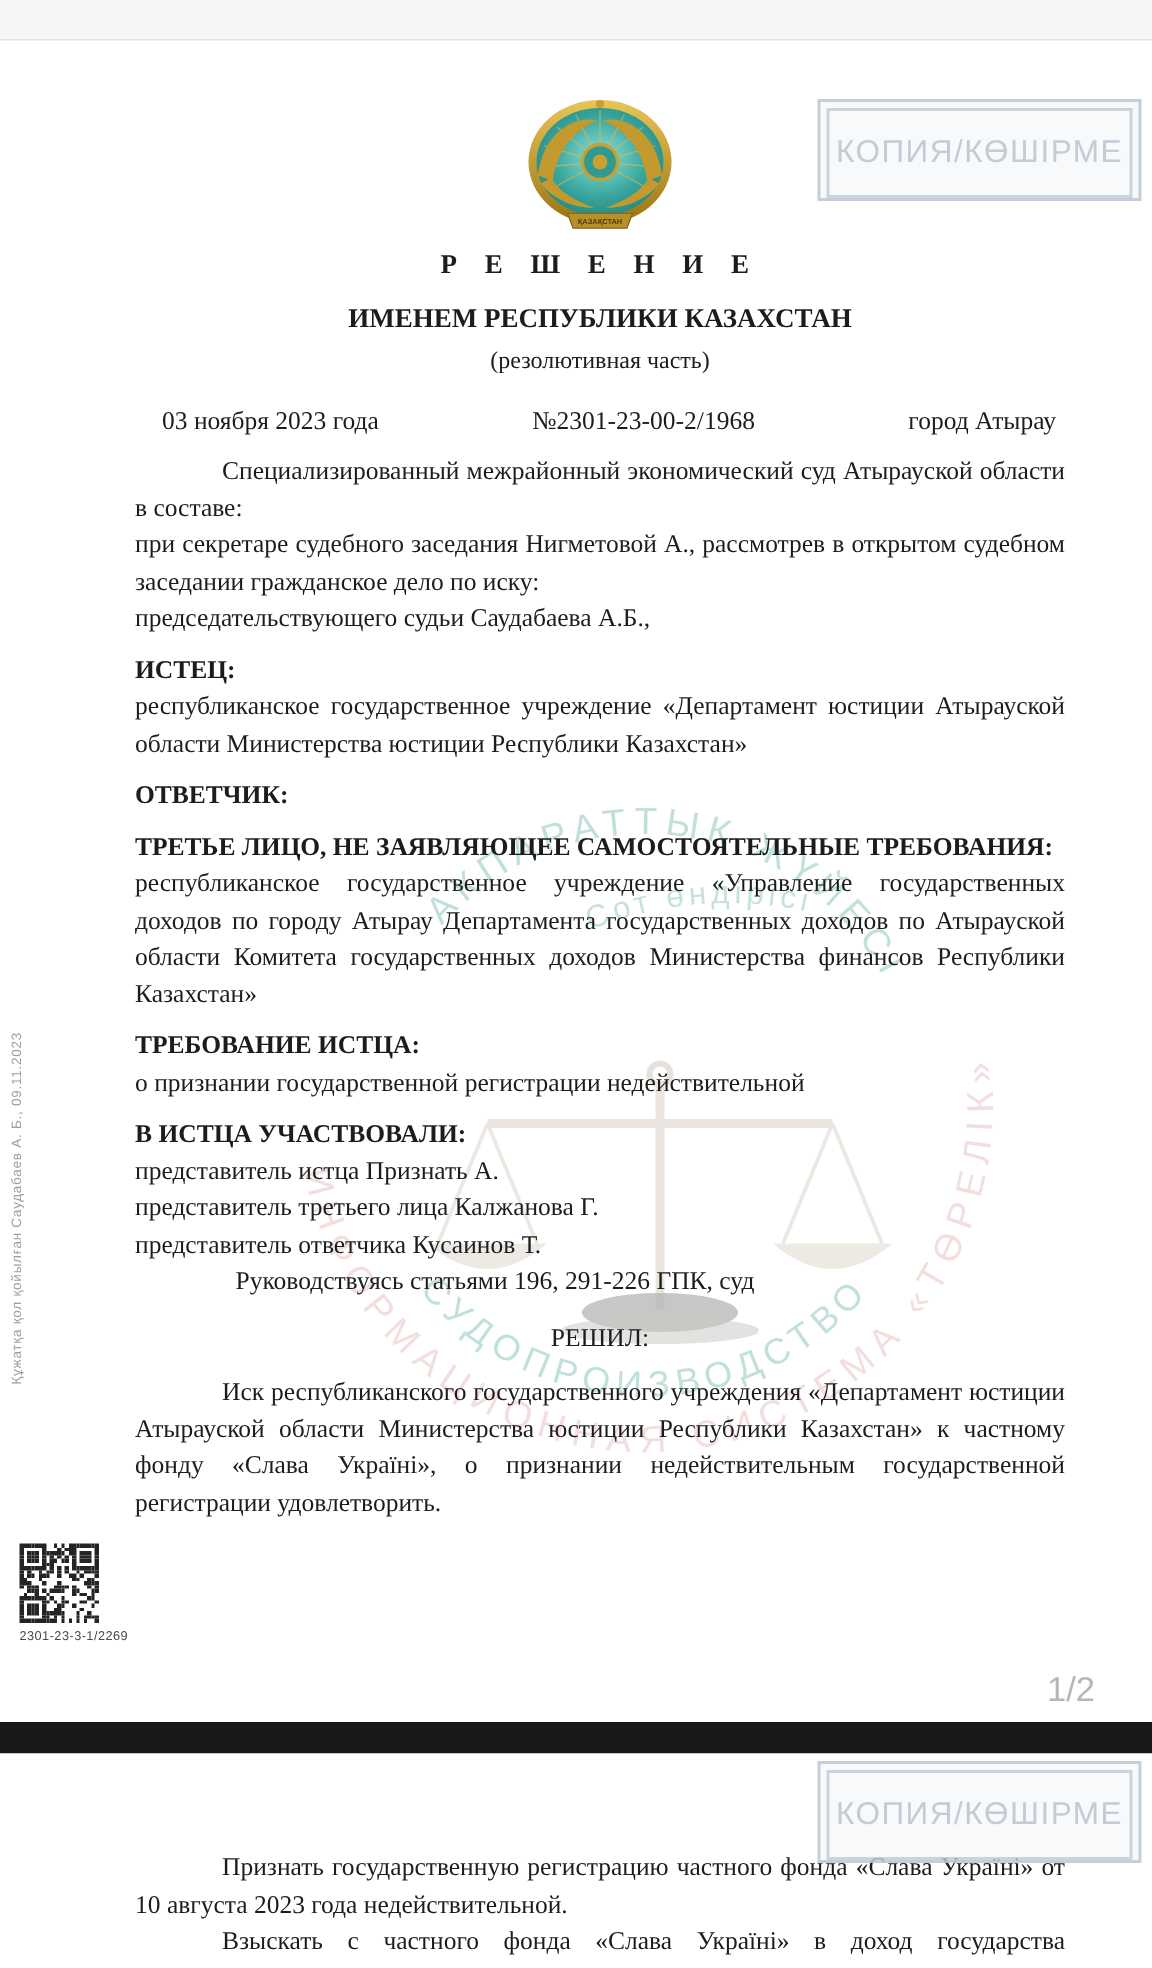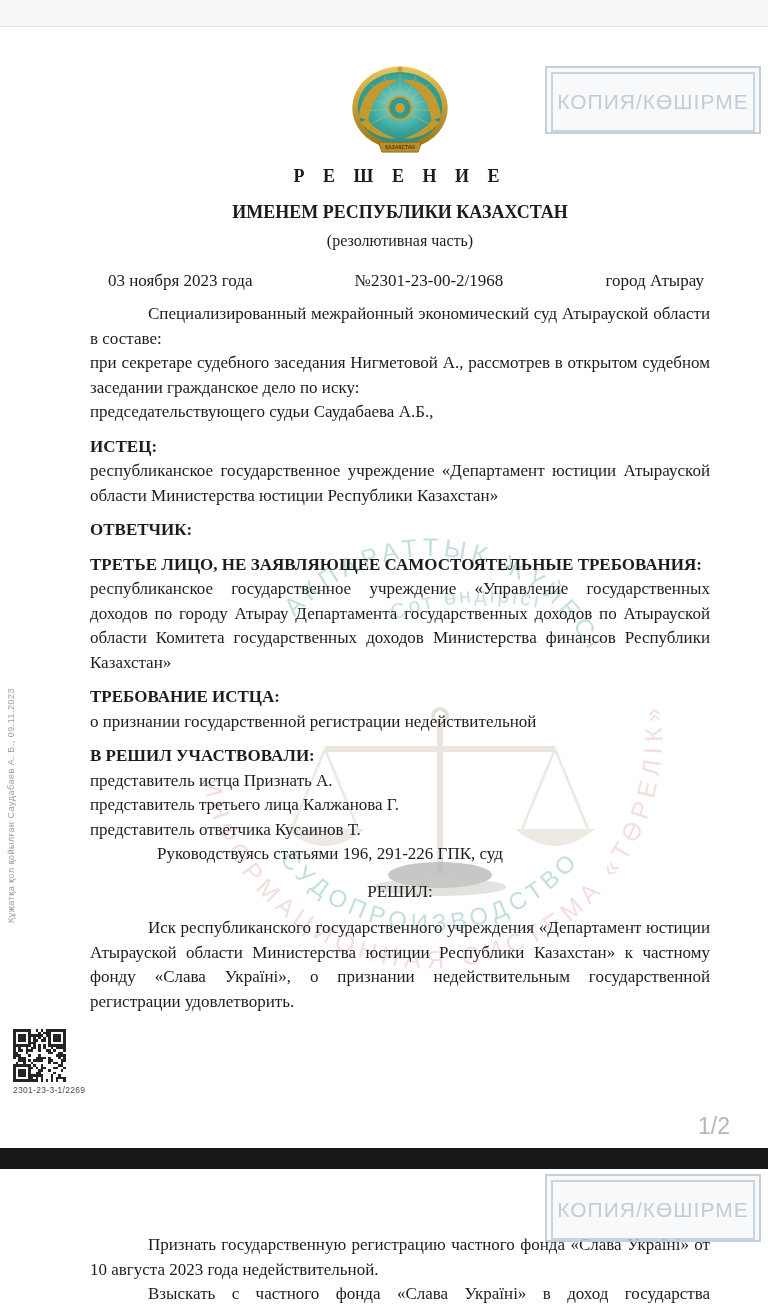--- a/index.html
+++ b/index.html
@@ -175,21 +175,21 @@
     <p class="body-p justify">республиканское государственное учреждение «Департамент юстиции Атырауской области Министерства юстиции Республики Казахстан»</p>
 
     <p class="sec-h">ОТВЕТЧИК:</p>
 
     <p class="sec-h justify">ТРЕТЬЕ ЛИЦО, НЕ ЗАЯВЛЯЮЩЕЕ САМОСТОЯТЕЛЬНЫЕ ТРЕБОВАНИЯ:</p>
     <p class="body-p justify">республиканское государственное учреждение «Управление государственных доходов по городу Атырау Департамента государственных доходов по Атырауской области Комитета государственных доходов Министерства финансов Республики Казахстан»</p>
 
     <p class="sec-h">ТРЕБОВАНИЕ ИСТЦА:</p>
     <p class="body-p">о признании государственной регистрации недействительной</p>
 
-    <p class="sec-h">В РЕШИЛ УЧАСТВОВАЛИ:</p>
+    <p class="sec-h">В ИСТЦА УЧАСТВОВАЛИ:</p>
     <p class="body-p">представитель истца Признать А.</p>
     <p class="body-p">представитель третьего лица Калжанова Г.</p>
     <p class="body-p">представитель ответчика Кусаинов Т.</p>
 
     <p class="body-p op-intro">Руководствуясь статьями 196, 291-226 ГПК, суд</p>
 
     <p class="decided">РЕШИЛ:</p>
     <p class="body-p justify indent">Иск республиканского государственного учреждения «Департамент юстиции Атырауской области Министерства юстиции Республики Казахстан» к частному фонду «Слава Україні», о признании недействительным государственной регистрации удовлетворить.</p>
   </div>
 

